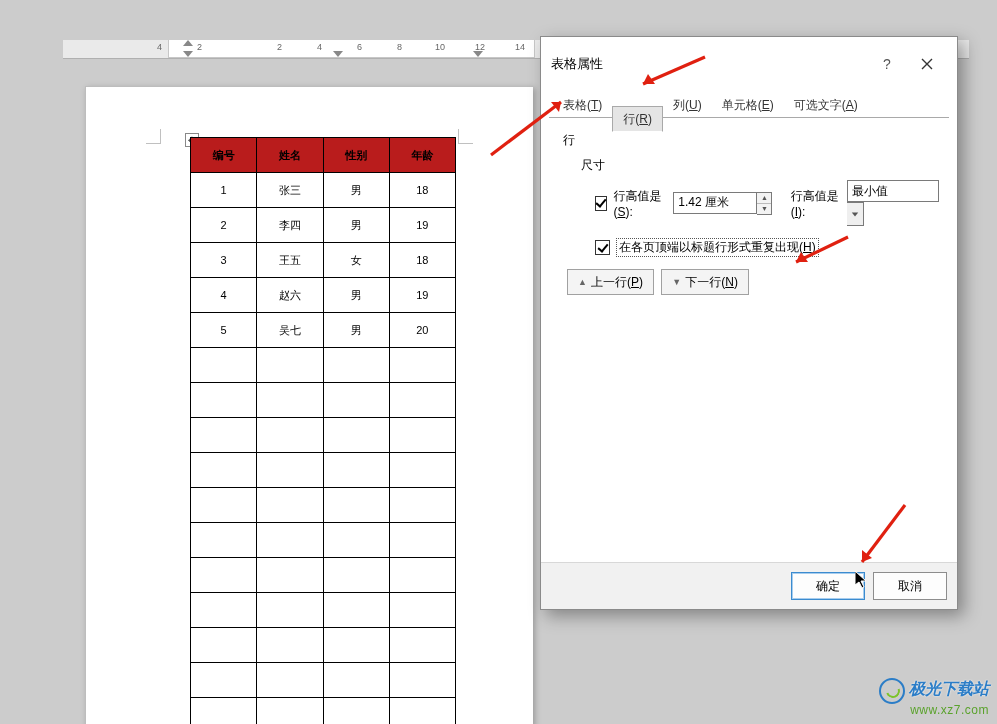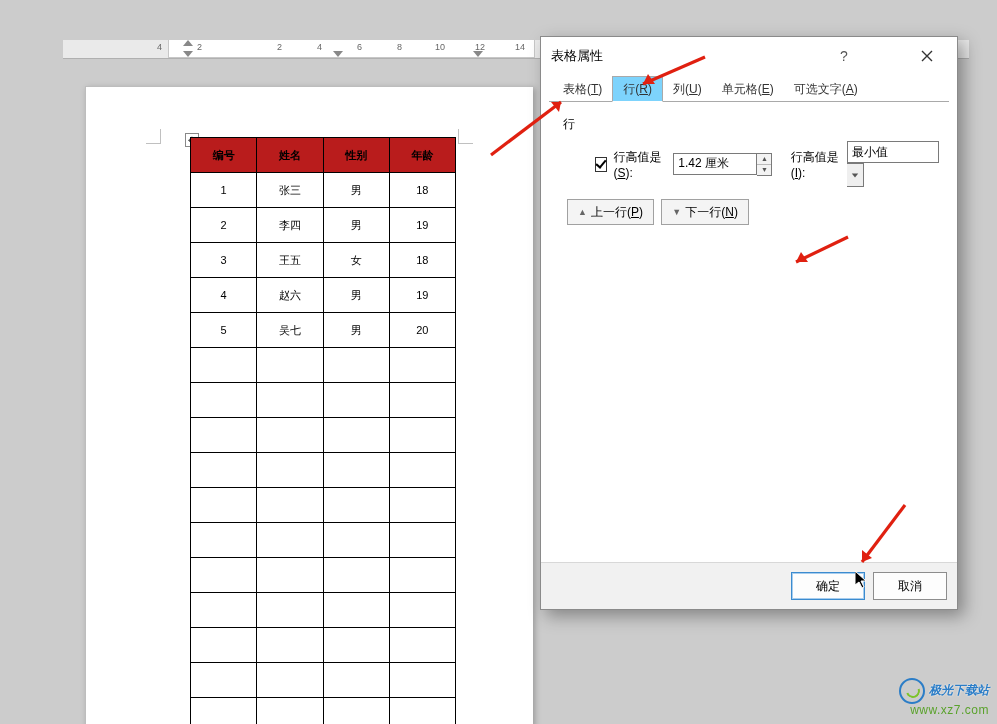--- a/index.html
+++ b/index.html
@@ -20,30 +20,30 @@
 
   
   .ruler{position:absolute;left:63px;top:40px;right:28px;height:18px;background:#eaeaea;border-bottom:1px solid #b0b0b0;display:flex;align-items:center;}
   .ruler-inner{position:absolute;left:105px;top:0;height:17px;background:#fff;width:365px;border:1px solid #c7c7c7;border-top:none;}
   .ruler-num{position:absolute;top:2px;font-size:9px;color:#666;}
   .marker-down{position:absolute;top:11px;width:0;height:0;border-left:5px solid transparent;border-right:5px solid transparent;border-top:6px solid #888;}
   .marker-up{position:absolute;top:0;width:0;height:0;border-left:5px solid transparent;border-right:5px solid transparent;border-bottom:6px solid #888;}
 
   
   .dialog{position:absolute;left:540px;top:36px;width:416px;height:572px;background:#fff;border:1px solid #8a8a8a;box-shadow:6px 6px 16px rgba(0,0,0,.35);}
-  .dialog-title{height:38px;display:flex;align-items:center;padding:0 10px;gap:43px;}
+  .dialog-title{height:38px;display:flex;align-items:center;padding:8px 10px;}
   .dialog-title span.title-text{font-size:13px;}
   .dialog-title .spacer{flex:1;}
   .dialog-title .help,.dialog-title .close{width:40px;height:30px;display:flex;align-items:center;justify-content:center;font-size:14px;color:#555;cursor:default;}
   .dialog-title .help{font-family:Arial;}
   .dialog-title .close svg{width:12px;height:12px;stroke:#333;}
   .tabs{display:flex;align-items:flex-end;padding-left:12px;height:26px;}
   .tab{padding:0 10px;height:24px;line-height:24px;color:#333;cursor:default;}
   .tab .mn{text-decoration:underline;}
-  .tab.active{border:1px solid #a9a9a9;border-bottom:1px solid #fff;background:#7dd3fc;position:relative;top:1px;}
+  .tab.active{border:1px solid #a9a9a9;border-bottom:1px solid #fff;background:#e5e5e5;position:relative;top:15px;}
   .tab-sep{height:1px;background:#a9a9a9;margin:0 8px;}
   .tab-body{padding:14px 18px 8px 18px;}
   .groupbox{border:0;padding:0 0 0 4px;margin-bottom:10px;}
   .group-label{font-size:12px;margin-bottom:8px;}
   .subgroup{margin-left:18px;margin-bottom:12px;}
   .sub-legend{font-size:12px;color:#000;margin-bottom:6px;}
   .row{display:flex;align-items:center;gap:6px;margin-left:14px;margin-bottom:8px;}
   .cb{width:13px;height:13px;border:1px solid #333;display:inline-flex;align-items:center;justify-content:center;background:#fff;}
   .cb.checked::after{content:"";width:8px;height:4px;border-left:2px solid #000;border-bottom:2px solid #000;transform:rotate(-50deg);margin-top:-2px;}
   .lbl{font-size:12px;}
@@ -67,21 +67,21 @@
   .arrow svg{position:absolute;overflow:visible;}
   .arrow path{stroke:#e02010;stroke-width:3.2;fill:none;}
   .arrow polygon{fill:#e02010;}
 
   
   .cursor{position:absolute;left:855px;top:571px;width:14px;height:18px;}
   .cursor svg{width:14px;height:18px;}
 
   
   .wm{position:absolute;right:8px;bottom:6px;text-align:right;line-height:1.15;}
-  .wm .l1{font-size:12px;color:#2b7dc7;font-style:italic;font-weight:bold;text-shadow:0 0 2px #fff;font-family:Liberation Serif, serif;}
+  .wm .l1{font-size:16px;color:#2b7dc7;font-style:italic;font-weight:bold;text-shadow:0 0 2px #fff;font-family:Liberation Serif, serif;}
   .wm .l2{font-size:12px;color:#5aa22c;letter-spacing:.5px;}
   .wm-icon{display:inline-block;width:22px;height:22px;border:2px solid #2b7dc7;border-radius:50%;position:relative;vertical-align:middle;margin-right:4px;}
   .wm-icon::after{content:"";position:absolute;left:5px;top:4px;width:10px;height:10px;border:2px solid #7cc32a;border-radius:50%;border-top-color:transparent;border-left-color:transparent;transform:rotate(25deg);}
 </style>
 </head>
 <body>
 
 <div class="viewport">
 
   <div class="ruler">
@@ -236,20 +236,21 @@
       <div class="tab"><span>单元格(</span><span class="mn">E</span><span>)</span></div>
       <div class="tab"><span>可选文字(</span><span class="mn">A</span><span>)</span></div>
     </div>
     <div class="tab-sep"></div>
 
     <div class="tab-body">
       <div class="groupbox">
         <div class="group-label">行</div>
 
         <div class="subgroup">
+          <div class="sub-legend">尺寸</div>
           <div class="row">
             <span class="cb checked"></span>
             <span class="lbl"><span>行高值是(</span><span class="mn" style="text-decoration:underline">S</span><span>):</span></span>
             <span class="spin">
               <input value="1.42 厘米" style="">
               <span class="btns">
                   <div>▲</div>
                   <div>▼</div>
                 </span>
             </span>
@@ -260,20 +261,24 @@
               <span class="dd">
                   <svg viewBox="0 0 10 10">
                     <polygon points="1,3 9,3 5,8"></polygon>
                   </svg>
                 </span>
             </span>
           </div>
         </div>
 
         <div class="subgroup">
+          <div class="row">
+            <span class="cb checked"></span>
+            <span class="lbl dotted-label"><span>在各页顶端以标题行形式重复出现(</span><span style="text-decoration:underline">H</span><span>)</span></span>
+          </div>
         </div>
 
         <div style="margin-top:10px;margin-left:4px;">
           <span class="nav-btn">
               <span class="tri">▲</span>
               <span>上一行(</span>
               <span style="text-decoration:underline">P</span>
               <span>)</span>
             </span>
           <span class="nav-btn">

